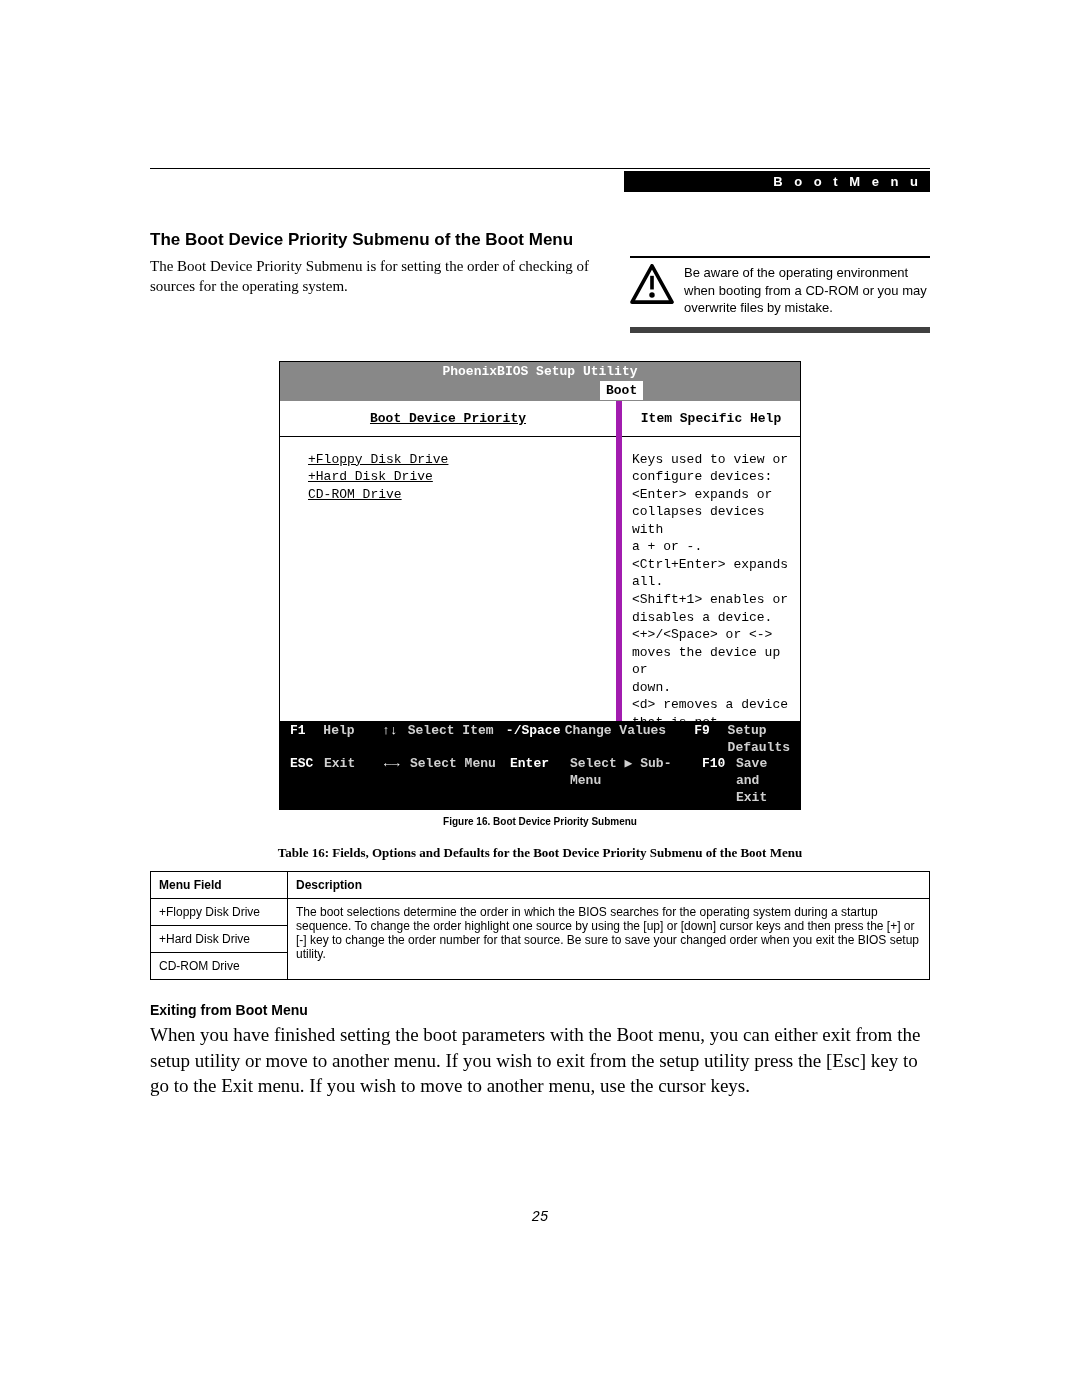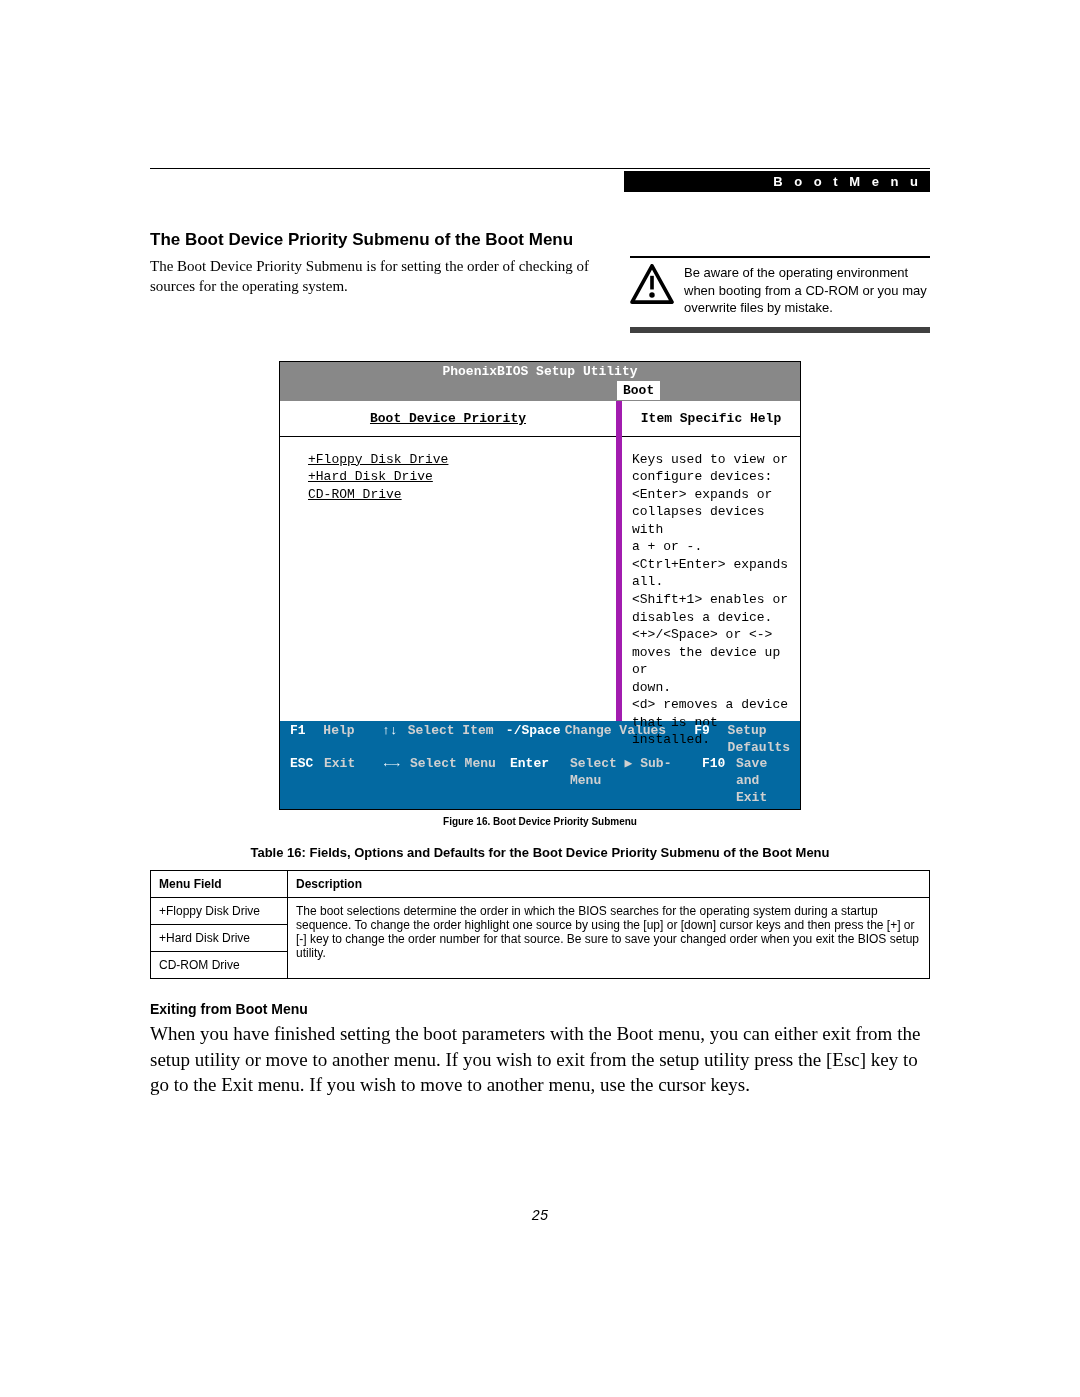--- a/index.html
+++ b/index.html
@@ -87,21 +87,20 @@
     position: relative;
   }
   .bios-tab-active {
     position: absolute;
     left: 320px;
     top: 0;
     background: #fff;
     color: #000;
     padding: 2px 6px;
     font-weight: bold;
-    margin-left: 17px;
   }
   .bios-cols {
     display: flex;
   }
   .bios-left {
     flex: 1;
     border-right: 6px solid #a21caf;
     text-decoration: underline;
   }
   .bios-right {
@@ -117,42 +116,42 @@
     height: 260px;
     padding: 14px 12px 10px 28px;
     line-height: 1.35;
   }
   .bios-body-right {
     height: 260px;
     padding: 14px 10px 10px 10px;
     line-height: 1.35;
   }
   .bios-foot {
-    background: #0369a1;
+    background: #000000;
     color: #fff;
     font-weight: bold;
     padding: 2px 10px 2px 10px;
     line-height: 1.3;
   }
   .bios-foot .kw { color: #fff; }
   .bios-foot .dim { color: #d0d0d0; }
   .bios-foot-row { display:flex; }
   .bf-c1{width:34px}.bf-c2{width:60px}.bf-c3{width:26px}.bf-c4{width:100px}
   .bf-c5{width:60px}.bf-c6{width:132px}.bf-c7{width:34px}.bf-c8{flex:1}
 
   .fig-caption {
     text-align: center;
     font-family: Arial, Helvetica, sans-serif;
     font-size: 10px;
     font-weight: bold;
     margin: 4px 0 18px 0;
   }
   .table-caption {
     text-align: center;
-    font-family: Liberation Sans, sans-serif;
+    font-family: Liberation Serif, serif;
     font-size: 13px;
     font-weight: bold;
     margin: 0 0 10px 0;
   }
 
   table.desc {
     width: 100%;
     border-collapse: collapse;
     font-family: Verdana, Arial, sans-serif;
     font-size: 12px;

